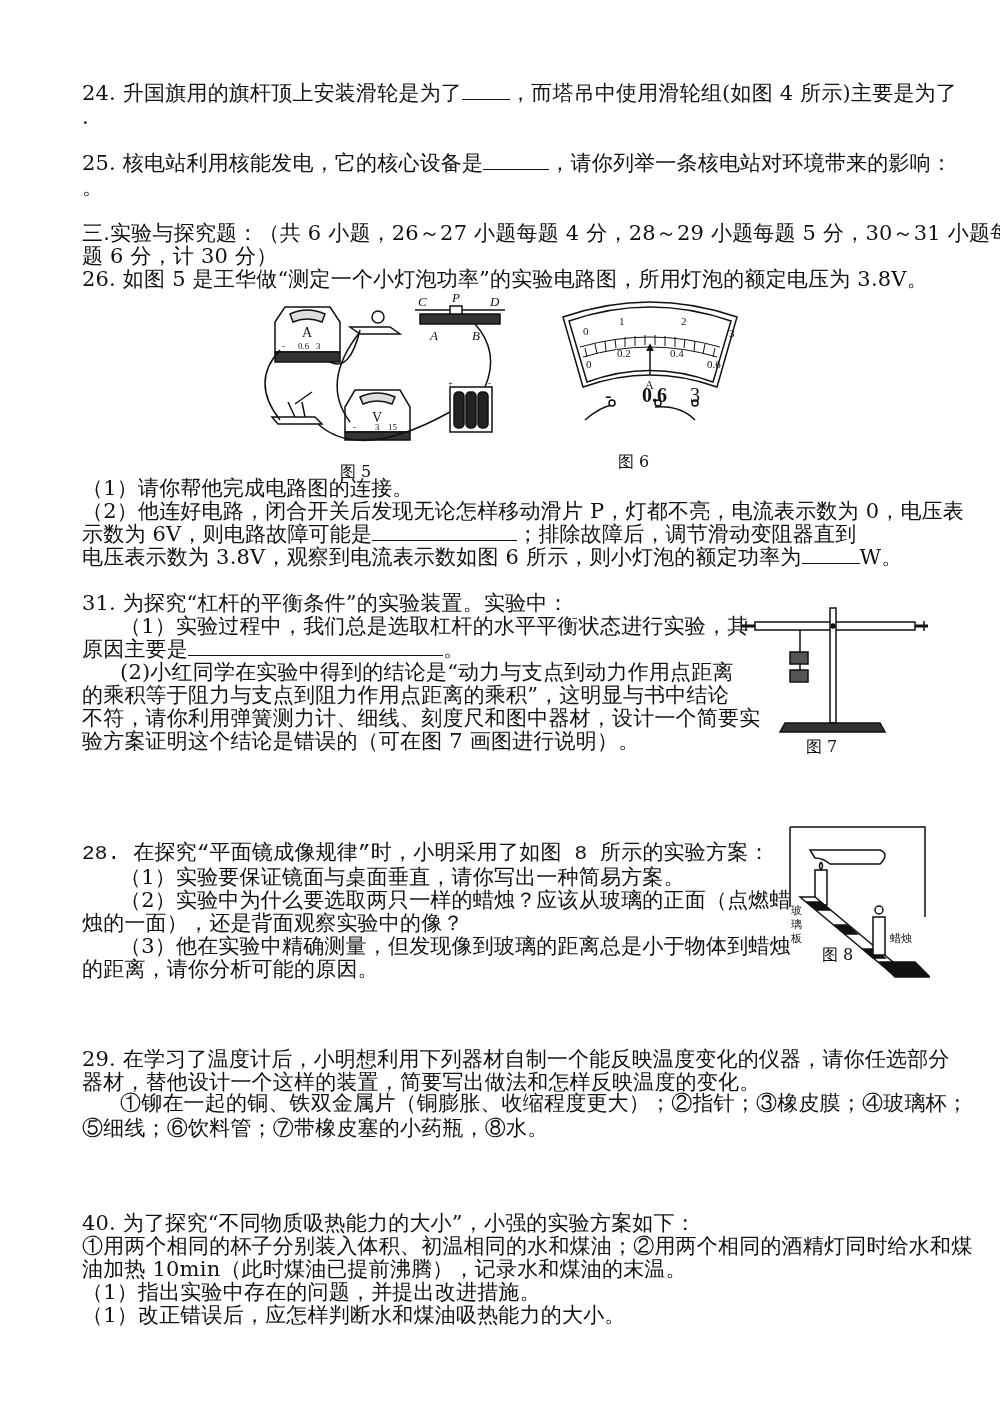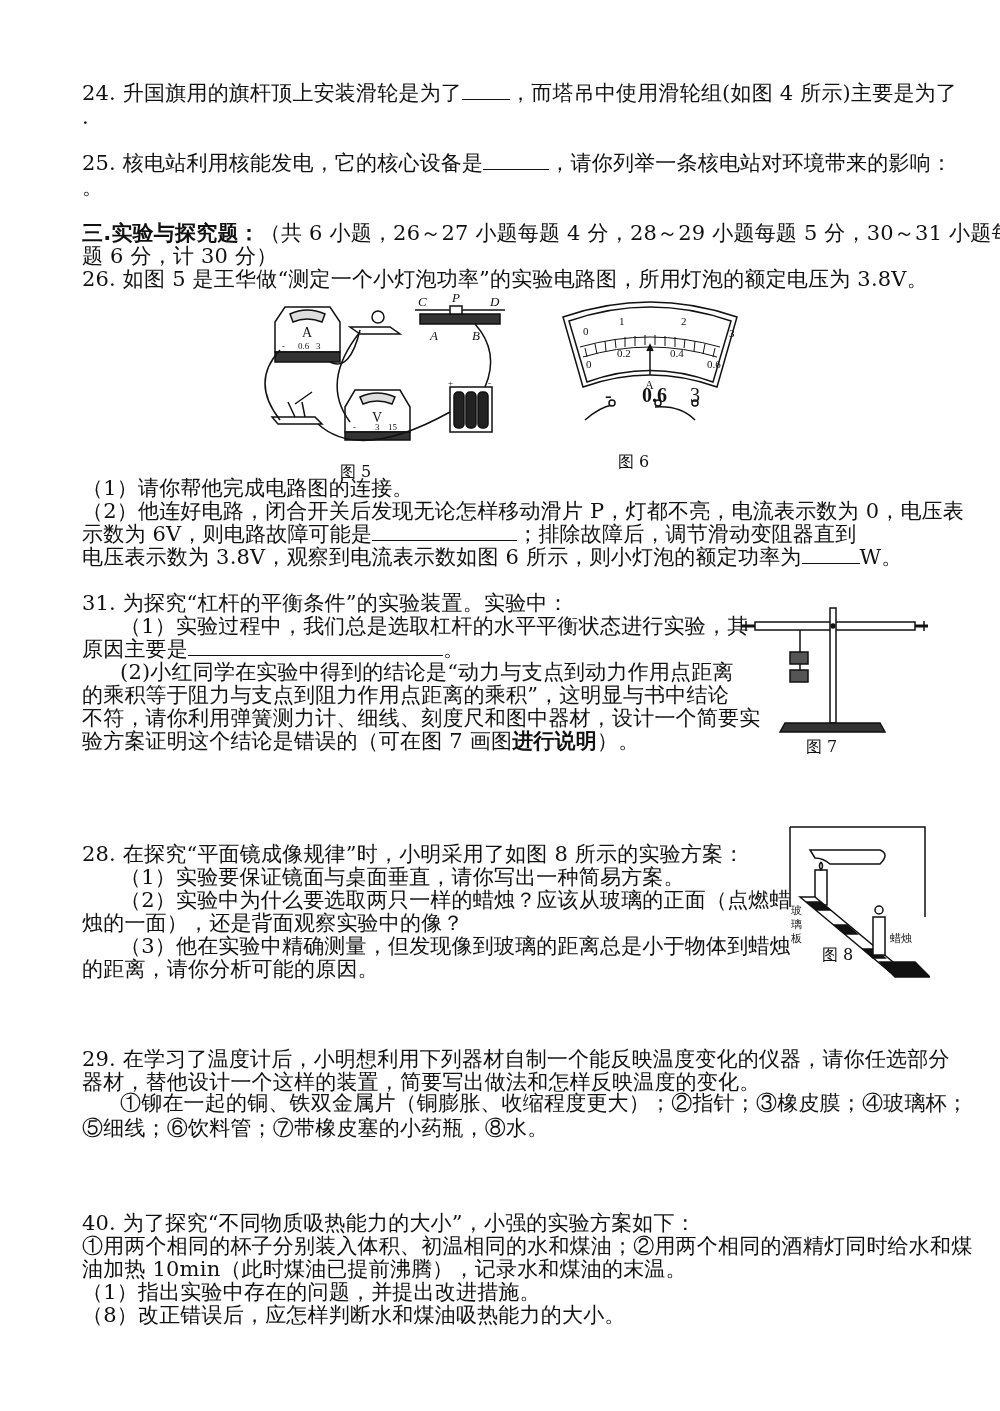--- a/index.html
+++ b/index.html
@@ -1,19 +1,19 @@
 <!DOCTYPE html>
 <html><head>
 <meta charset="utf-8">
 <style>
   html, body { margin: 0; padding: 0; background: #ffffff; }
   body { width: 1000px; height: 1411px; position: relative; overflow: hidden;
          font-family: "DejaVu Serif", "Liberation Serif", serif; color: #111; font-size: 16px; }
   .line { position: absolute; left: 82px; white-space: nowrap; font-size: 21px; line-height: 22px; letter-spacing: 0.2px; }
-  .bold { font-weight: bold; font-family: "DejaVu Sans", "Liberation Sans", sans-serif; text-align: right; }
+  .bold { font-weight: normal; font-family: "DejaVu Sans", "Liberation Sans", sans-serif; text-align: right; }
   .blank { display: inline-block; border-bottom: 1px solid #111; height: 16px; vertical-align: baseline; }
   .fig { position: absolute; }
   .cap { position: absolute; font-size: 16px; white-space: nowrap; }
   svg { display: block; }
 </style>
 </head>
 <body>
 
 <div class="line" style="top:82px;">
   <span>24.  升国旗用的旗杆顶上安装滑轮是为了</span><span class="blank" style="width:48px;"></span><span>，而塔吊中使用滑轮组(如图 4 所示)主要是为了</span>
@@ -176,21 +176,21 @@
       <line x1="60" y1="30" x2="60" y2="52"></line>
       <rect x="50" y="52" width="18" height="12" fill="#555"></rect>
       <line x1="60" y1="64" x2="60" y2="70"></line>
       <rect x="50" y="70" width="18" height="12" fill="#555"></rect>
       <path d="M45 123 L140 123 L145 132 L40 132 Z" fill="#333"></path>
     </g>
   </svg>
 </div>
 <div class="cap" style="left:806px; top:737px;">图 7</div>
 
-<div class="line" style="top:843px;">28.  在探究“平面镜成像规律”时，小明采用了如图 8 所示的实验方案：</div>
+<div class="line" style="top:843px;font-family:Liberation Mono, monospace;">28.  在探究“平面镜成像规律”时，小明采用了如图 8 所示的实验方案：</div>
 <div class="line" style="top:866px; left:120px;">（1）实验要保证镜面与桌面垂直，请你写出一种简易方案。</div>
 <div class="line" style="top:889px; left:120px;">（2）实验中为什么要选取两只一样的蜡烛？应该从玻璃的正面（点燃蜡</div>
 <div class="line" style="top:912px;text-align:right;">烛的一面），还是背面观察实验中的像？</div>
 <div class="line" style="top:935px; left:120px;">（3）他在实验中精确测量，但发现像到玻璃的距离总是小于物体到蜡烛</div>
 <div class="line" style="top:958px;">的距离，请你分析可能的原因。</div>
 
 <div class="fig" style="left:785px; top:822px; width:145px; height:160px;">
   <svg width="145" height="160" viewBox="0 0 145 160">
     <g stroke="#111" fill="none" stroke-width="1.5">
       <path d="M5 5 L140 5 L140 95"></path>
@@ -216,13 +216,13 @@
 
 <div class="line" style="top:1048px;">29.  在学习了温度计后，小明想利用下列器材自制一个能反映温度变化的仪器，请你任选部分</div>
 <div class="line" style="top:1071px;">器材，替他设计一个这样的装置，简要写出做法和怎样反映温度的变化。</div>
 <div class="line" style="top:1094px; left:120px;font-family:Liberation Mono, monospace;">①铆在一起的铜、铁双金属片（铜膨胀、收缩程度更大）；②指针；③橡皮膜；④玻璃杯；</div>
 <div class="line" style="top:1117px;">⑤细线；⑥饮料管；⑦带橡皮塞的小药瓶，⑧水。</div>
 
 <div class="line" style="top:1212px;">40.  为了探究“不同物质吸热能力的大小”，小强的实验方案如下：</div>
 <div class="line" style="top:1235px;">①用两个相同的杯子分别装入体积、初温相同的水和煤油；②用两个相同的酒精灯同时给水和煤</div>
 <div class="line" style="top:1258px;">油加热 10min（此时煤油已提前沸腾），记录水和煤油的末温。</div>
 <div class="line" style="top:1281px;">（1）指出实验中存在的问题，并提出改进措施。</div>
-<div class="line" style="top:1304px;">（8）改正错误后，应怎样判断水和煤油吸热能力的大小。</div>
+<div class="line" style="top:1304px;">（1）改正错误后，应怎样判断水和煤油吸热能力的大小。</div>
 
 </body></html>

